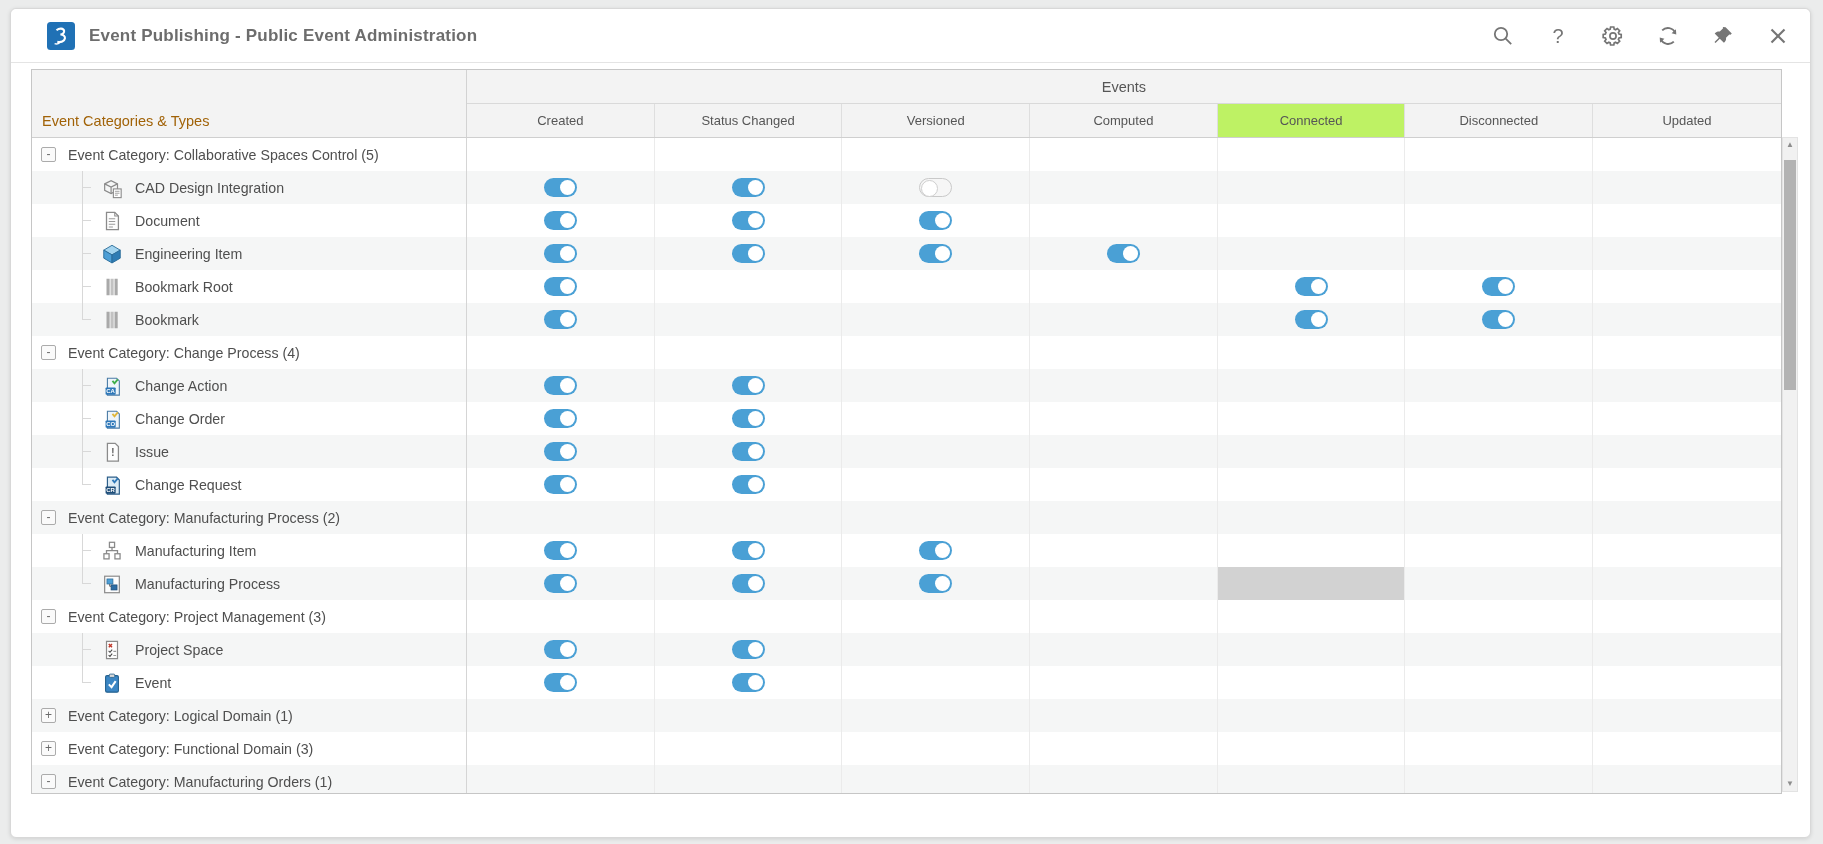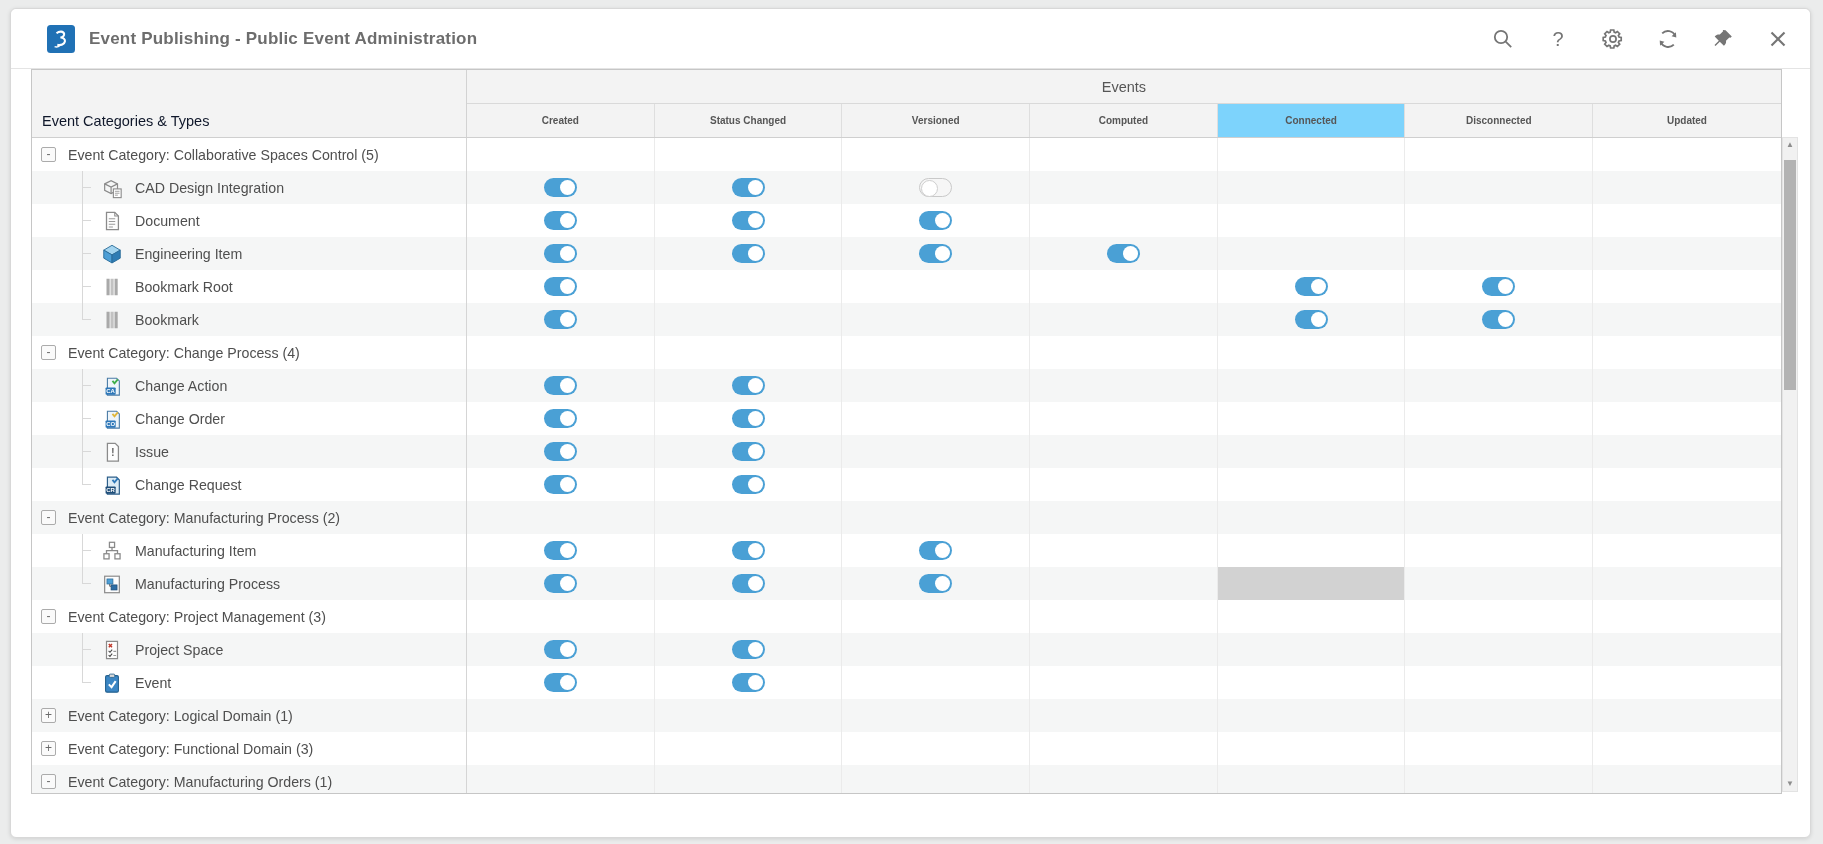--- a/index.html
+++ b/index.html
@@ -1,39 +1,39 @@
 <!DOCTYPE html>
 <html><head>
 <meta charset="utf-8">
 <style>
   html,body{margin:0;padding:0;width:1823px;height:844px;overflow:hidden;
     background:#ebecec;font-family:"Liberation Sans","DejaVu Sans",sans-serif;}
   *{box-sizing:border-box;}
   .window{position:absolute;left:10px;top:8px;width:1801px;height:830px;background:#fff;
     border:1px solid #d8d8d8;border-radius:6px;box-shadow:0 1px 4px rgba(0,0,0,.12);}
   
-  .titlebar{position:absolute;left:0;top:0;right:0;height:60px;border-bottom:1px solid #e4e4e4;
+  .titlebar{position:absolute;left:0;top:0;right:0;height:54px;border-bottom:1px solid #e4e4e4;
     display:flex;align-items:center;border-radius:6px 6px 0 0;background:#fff;}
   .logo{margin-left:36px;width:28px;height:28px;flex:0 0 auto;display:flex;}
   .title{margin-left:14px;font-size:17px;font-weight:bold;color:#6d6d6d;letter-spacing:.2px;}
   .tools{margin-left:auto;margin-right:16px;display:flex;gap:23px;}
   .tool{width:32px;height:32px;background:none;border:none;padding:0;display:flex;
     align-items:center;justify-content:center;cursor:pointer;}
   
   .table{position:absolute;left:20px;top:60px;width:1751px;border:1px solid #c6c6c6;background:#fff;}
   #thead{display:grid;grid-template-columns:435px repeat(7,187.7px);grid-template-rows:34px 33px;
     background:#f3f3f3;border-bottom:1px solid #cfcfcf;}
   .h-first{grid-row:1/3;grid-column:1;border-right:1px solid #d2d2d2;display:flex;
-    align-items:flex-end;padding:0 0 8px 10px;font-size:14.5px;color:#0f172a;cursor:default;text-align:center;}
+    align-items:flex-end;padding:0 0 8px 10px;font-size:14.5px;color:#a16207;cursor:default;text-align:center;}
   .h-events{grid-column:2/9;grid-row:1;border-bottom:1px solid #d9d9d9;display:flex;
     align-items:center;justify-content:center;font-size:14.5px;color:#565656;}
-  .h-col{grid-row:2;display:flex;align-items:center;justify-content:center;font-size:10px;
-    color:#565656;border-right:1px solid #dedede;cursor:default;font-weight:bold;}
+  .h-col{grid-row:2;display:flex;align-items:center;justify-content:center;font-size:13px;
+    color:#565656;border-right:1px solid #dedede;cursor:default;}
   .h-col:last-child{border-right:none;}
-  .h-col.hl{background:#7dd3fc;}
+  .h-col.hl{background:#bef264;}
   #tbody{height:655px;overflow:hidden;background:#fff;}
   .row{display:grid;grid-template-columns:435px repeat(7,187.7px);height:33px;}
   .row.stripe{background:#f5f6f6;}
   .c0{display:flex;align-items:center;border-right:1px solid #d5d5d5;overflow:hidden;}
   .cell{display:flex;align-items:center;justify-content:center;border-right:1px solid #ebebeb;}
   .cell:last-child{border-right:none;}
   .cell.sel{background:#d2d2d2;}
   .exp{width:15px;height:15px;margin-left:9px;border:1px solid #ababab;border-radius:2px;
     background:#fafafa;color:#6a6a6a;font-size:12px;line-height:12px;text-align:center;
     flex:0 0 auto;cursor:pointer;user-select:none;}

